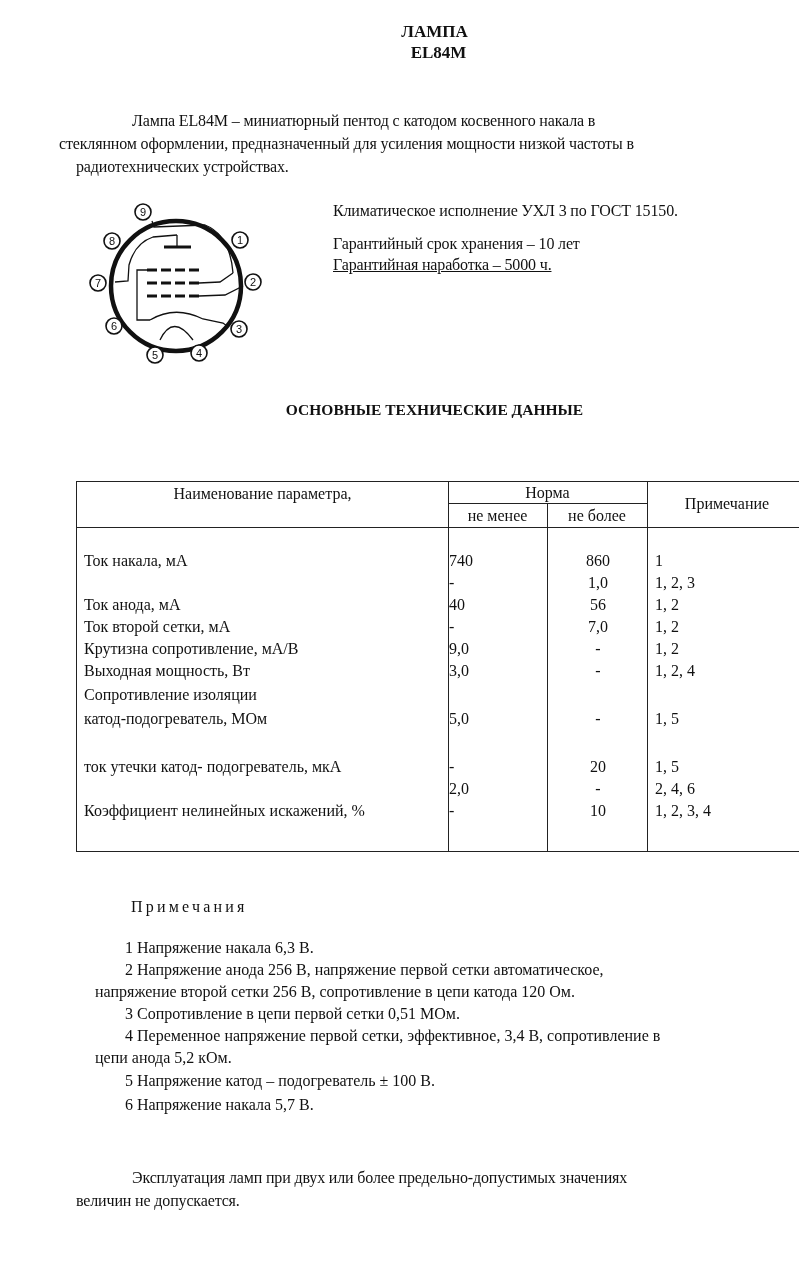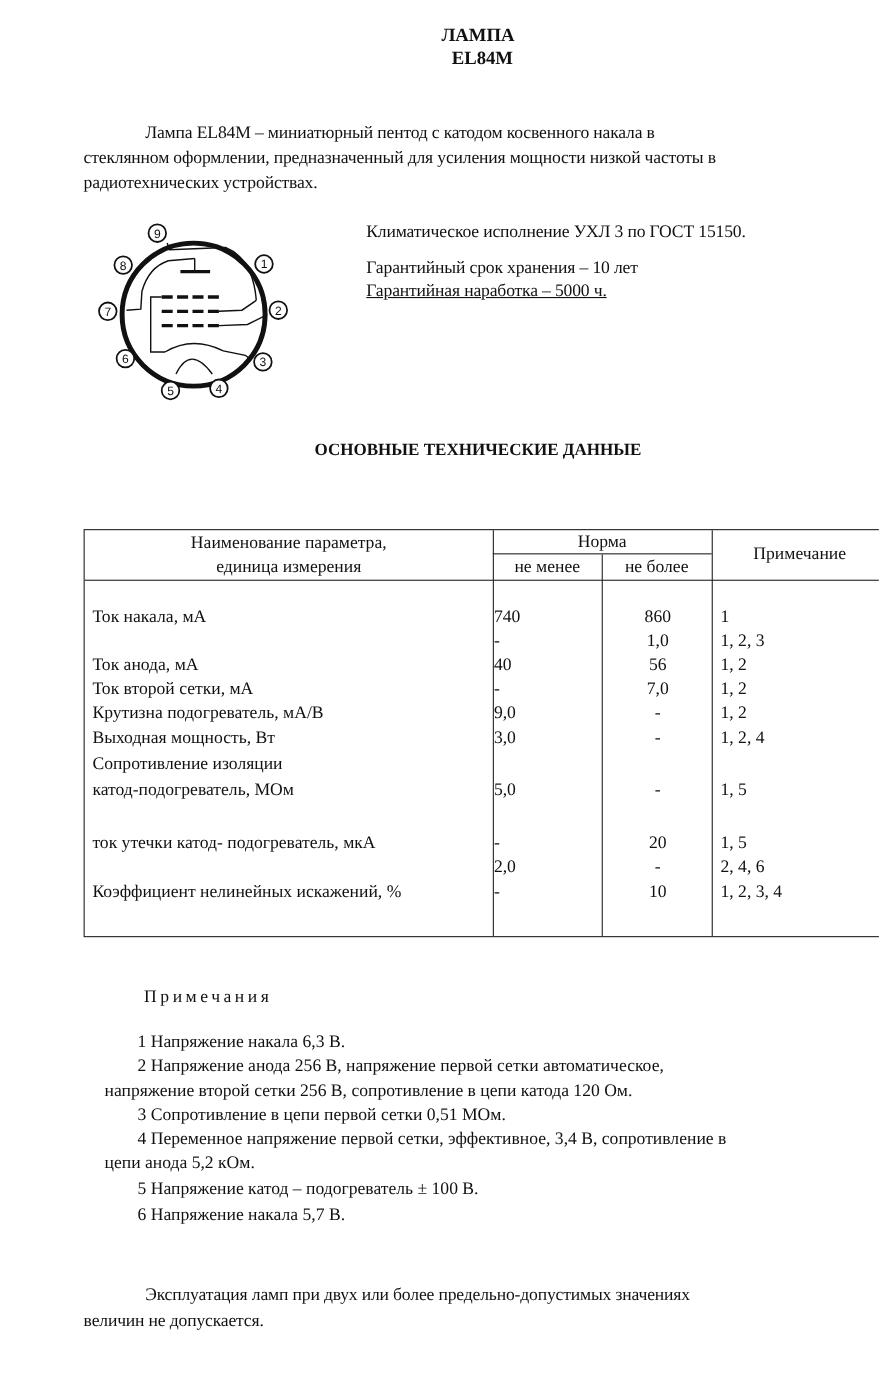--- a/index.html
+++ b/index.html
@@ -32,21 +32,21 @@
   .note { font-size: 16px; line-height: 22px; }
   svg text { font-family: "Liberation Sans", sans-serif; }
 </style>
 </head>
 <body>
 
 <div class="abs title" style="top:22px;">ЛАМПА</div>
 <div class="abs title" style="top:43px; padding-left:4px;">EL84M</div>
 
 <div class="abs para" style="left:97px; top:110px;">Лампа EL84M – миниатюрный пентод с катодом косвенного накала в</div>
-<div class="abs para" style="left:41px; top:133px;">стеклянном оформлении, предназначенный для усиления мощности низкой частоты в</div>
+<div class="abs para" style="left:24px; top:133px;">стеклянном оформлении, предназначенный для усиления мощности низкой частоты в</div>
 <div class="abs para" style="left:41px; top:156px;">радиотехнических устройствах.</div>
 
 <div class="abs" style="left:50px; top:195px; width:180px; height:170px;">
   <svg width="180" height="170" viewBox="0 0 180 170">
 
     <circle cx="91" cy="91" r="65" fill="none" stroke="#111" stroke-width="4.5"></circle>
 
     <line x1="79" y1="52" x2="106" y2="52" stroke="#111" stroke-width="3"></line>
     <line x1="92" y1="52" x2="92" y2="40" stroke="#111" stroke-width="1.3"></line>
 
@@ -109,21 +109,20 @@
 <div class="abs section-title" style="top:401px; padding-left:-20px;">ОСНОВНЫЕ  ТЕХНИЧЕСКИЕ ДАННЫЕ</div>
 
 <div class="abs tbl">
   <div class="vline" style="left:371px;"></div>
   <div class="vline" style="left:470px; top:22px;"></div>
   <div class="vline" style="left:570px;"></div>
   <div class="hline" style="left:371px; width:199px; top:21px;"></div>
   <div class="hline" style="left:0; width:100%; top:45px;"></div>
 
   <div class="th" style="left:0; width:371px; top:2px;">Наименование параметра,</div>
-  <div class="th" style="left:0; width:371px; top:24px;">единица измерения</div>
   <div class="th" style="left:371px; width:199px; top:1px;">Норма</div>
   <div class="th" style="left:371px; width:99px; top:24px;">не менее</div>
   <div class="th" style="left:470px; width:100px; top:24px;">не более</div>
   <div class="th" style="left:570px; width:160px; top:12px;">Примечание</div>
 
   <div class="row" style="top:67px;">
     <span class="c-name"> Ток накала, мА</span>
     <span class="c-min">740</span>
     <span class="c-max">860</span>
     <span class="c-note">1</span>
@@ -139,21 +138,21 @@
     <span class="c-max">56</span>
     <span class="c-note">1, 2</span>
   </div>
   <div class="row" style="top:133px;">
     <span class="c-name">Ток второй сетки, мА</span>
     <span class="c-min">-</span>
     <span class="c-max">7,0</span>
     <span class="c-note">1, 2</span>
   </div>
   <div class="row" style="top:155px;">
-    <span class="c-name">Крутизна подогреватель, мА/В</span>
+    <span class="c-name">Крутизна сопротивление, мА/В</span>
     <span class="c-min">9,0</span>
     <span class="c-max">-</span>
     <span class="c-note">1, 2</span>
   </div>
   <div class="row" style="top:177px;">
     <span class="c-name">Выходная мощность, Вт</span>
     <span class="c-min">3,0</span>
     <span class="c-max">-</span>
     <span class="c-note">1, 2, 4</span>
   </div>

